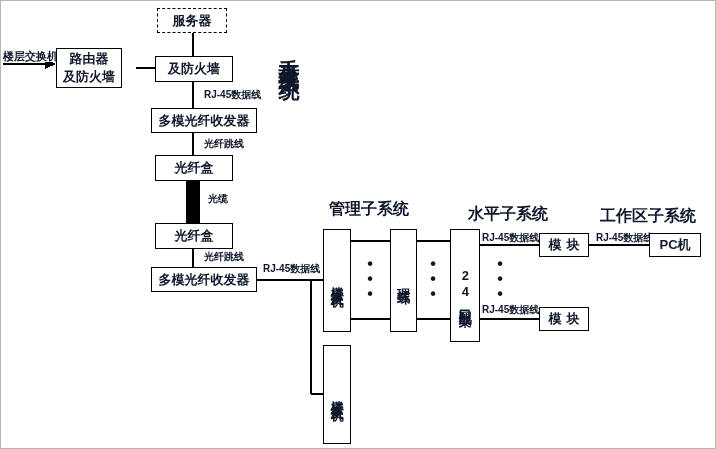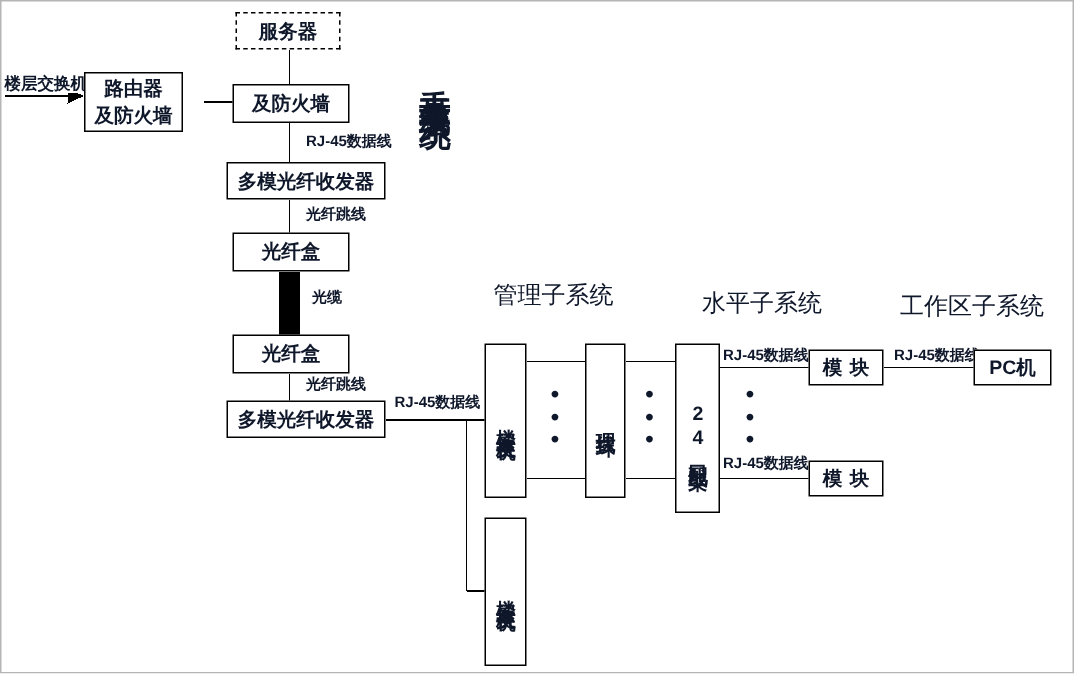--- a/index.html
+++ b/index.html
@@ -21,21 +21,21 @@
     font-weight:bold;font-size:13px;line-height:1.35;
     box-sizing:border-box;text-align:center;
   }
   .box.dashed{border-style:dashed;border-width:1.5px;}
   .multiline{white-space:pre-line;}
   .vtext{writing-mode:vertical-rl;text-orientation:upright;letter-spacing:2px;}
   .lbl{
     position:absolute;z-index:2;background:#fff;
     font-size:10px;font-weight:bold;white-space:nowrap;line-height:1.1;
   }
-  .heading{position:absolute;z-index:2;font-weight:normal;font-size:16px;white-space:nowrap;}
+  .heading{position:absolute;z-index:2;font-weight:bold;font-size:16px;white-space:nowrap;margin-top:12px;}
   .vheading{
     position:absolute;z-index:2;font-weight:bold;font-size:21px;
     writing-mode:vertical-rl;text-orientation:upright;letter-spacing:3px;
   }
   .dots{
     position:absolute;z-index:2;text-align:center;
     font-weight:bold;font-size:16px;line-height:15px;white-space:pre-line;
   }
   .mod span{letter-spacing:5px;padding-left:5px;}
 </style>

